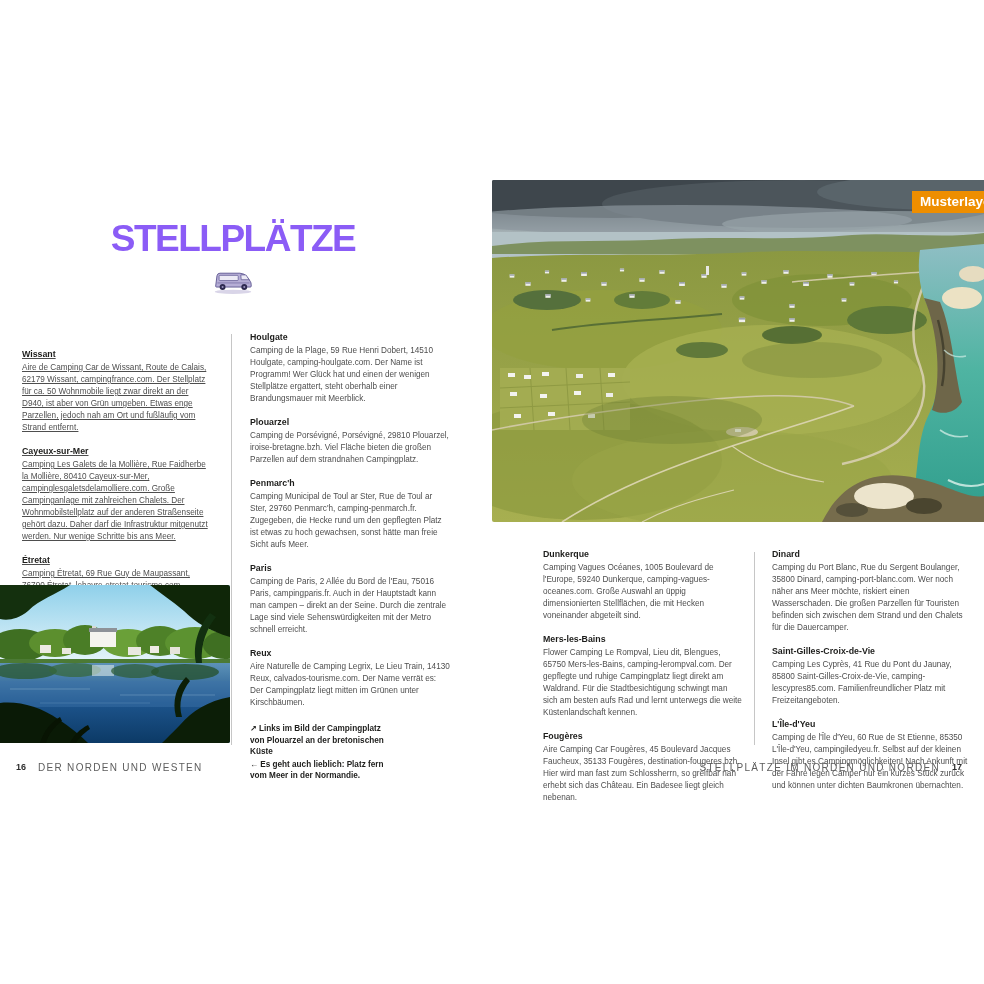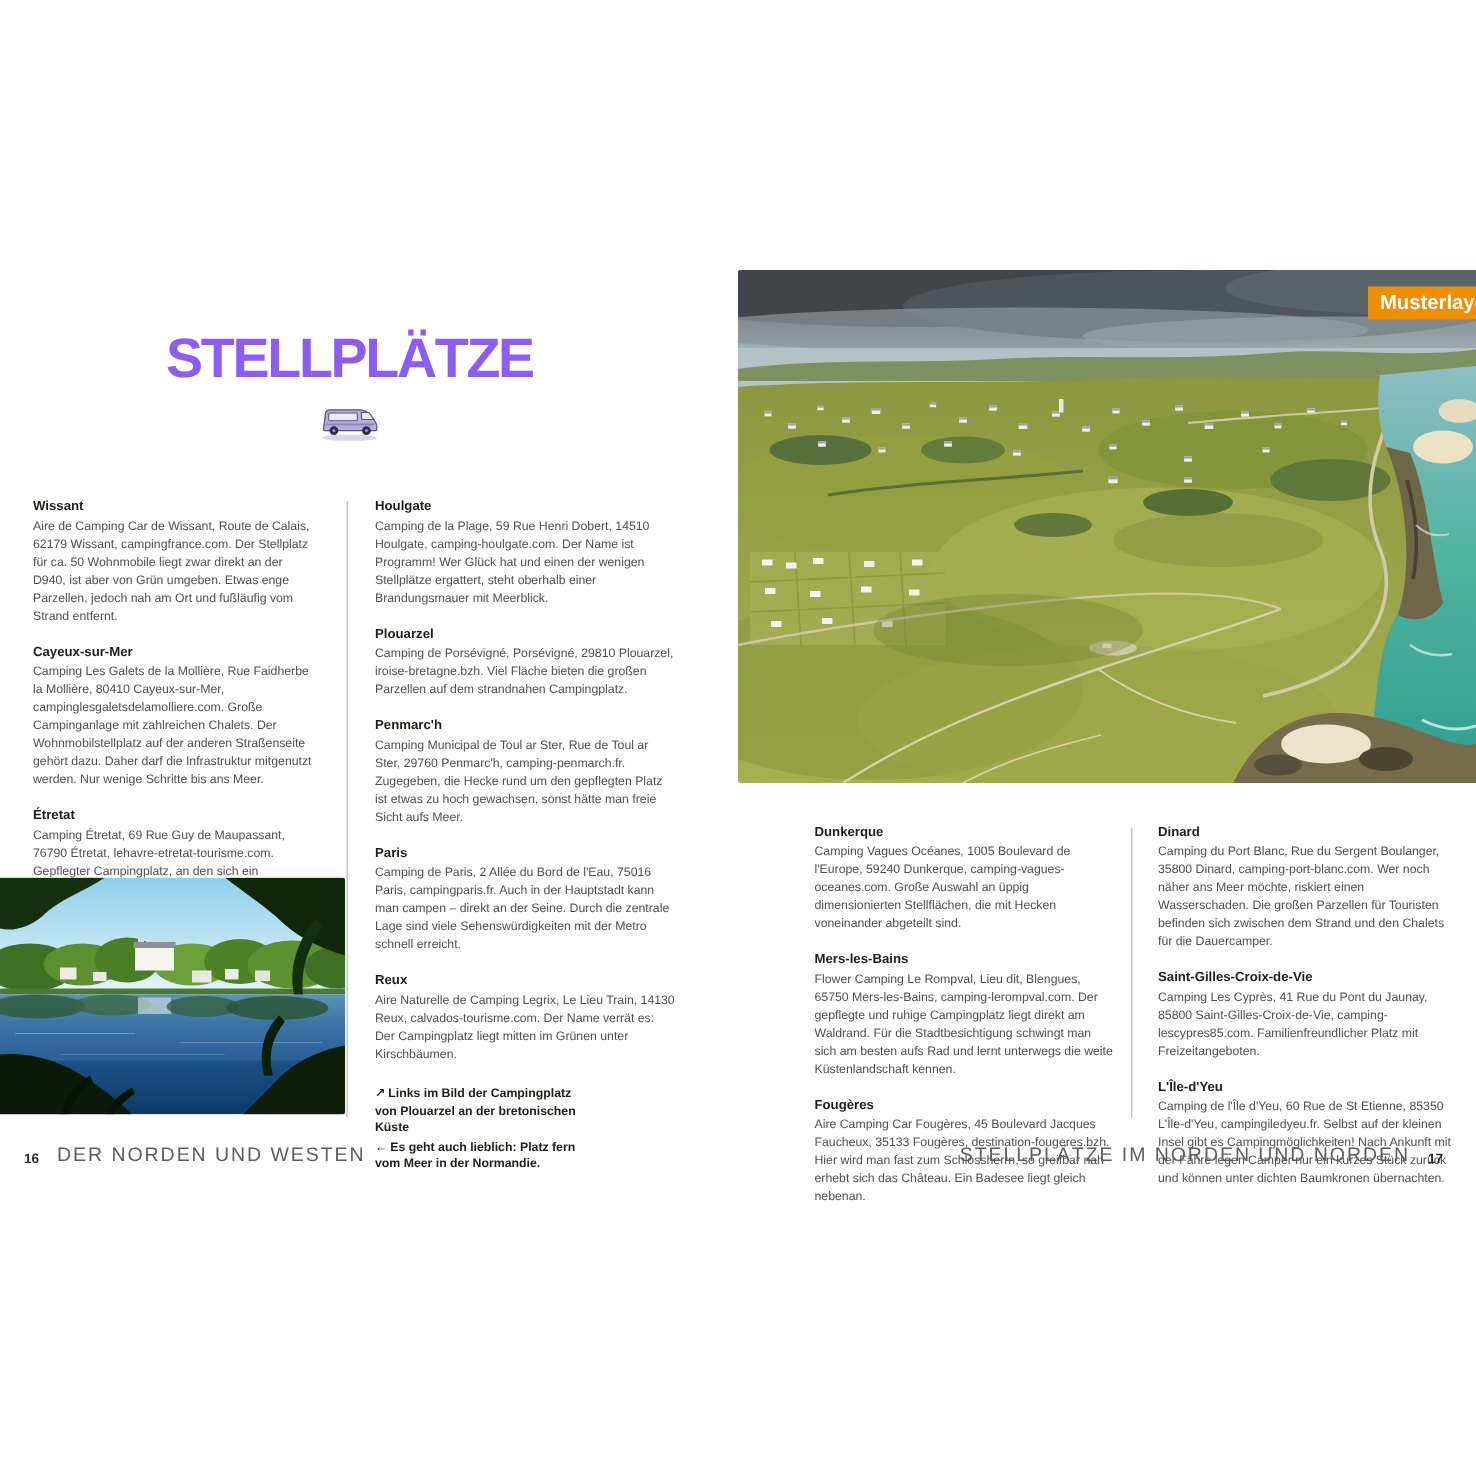--- a/index.html
+++ b/index.html
@@ -14,21 +14,21 @@
   }
   .sub-title{
     margin:4px 0 0 0;color:#413c6b;font-size:18.5px;font-weight:bold;letter-spacing:0.5px;line-height:1.0;
   }
   .van-wrap{margin-top:9px;}
   
   .col{position:absolute;color:#4e4e4e;font-size:8.2px;line-height:12px;}
   .entry{margin:0 0 11px 0;}
   .entry-heading{font-weight:bold;color:#1d1d1b;font-size:8.8px;margin-bottom:2px;}
   .entry-body{color:#4e4e4e;}
-  .col-1{left:22px;top:331px;width:188px;}
+  .col-1{left:22px;top:348px;width:188px;text-decoration:underline;}
   .col-2{left:250px;top:331px;width:201px;}
   .col-a{left:543px;top:548px;width:199px;}
   .col-b{left:772px;top:548px;width:200px;}
   .vdivider{position:absolute;width:1px;background:#c6c6c6;}
   .div-left{left:231px;top:334px;height:411px;}
   .div-right{left:754px;top:552px;height:193px;}
   
   .caption{margin-top:14px;width:146px;color:#1d1d1b;font-weight:bold;font-size:8.2px;line-height:11.5px;}
   .caption-item{margin-bottom:1px;}
   .caption-arrow{margin-right:2px;}
@@ -37,25 +37,25 @@
   .photo-lake{left:0;top:585px;width:230px;height:158px;border-top-left-radius:0;border-bottom-left-radius:0;}
   .photo-aerial{left:492px;top:180px;width:492px;height:342px;border-top-right-radius:0;border-bottom-right-radius:0;}
   .photo svg{display:block;}
   
   .badge{
     position:absolute;left:912px;top:191px;height:22px;line-height:22px;
     background:#ee8e00;color:#ffffff;font-weight:bold;font-size:13.5px;
     padding:0 8px;white-space:nowrap;
   }
   
-  .footer{position:absolute;top:762px;display:flex;align-items:flex-end;gap:12px;}
+  .footer{position:absolute;top:762px;display:flex;align-items:flex-start;gap:12px;}
   .footer-left{left:16px;}
   .footer-right{right:22px;}
   .page-num{font-weight:bold;font-size:9px;color:#2d2d2d;}
-  .section-label{font-size:13px;color:#5d5d5d;letter-spacing:1.3px;}
+  .section-label{font-size:10px;color:#5d5d5d;letter-spacing:1.3px;}
 </style>
 </head>
 <body>
 
 <div class="canvas">
 
   <div class="title-block">
     <h1 class="main-title">STELLPLÄTZE</h1>
     <div class="van-wrap">
       <svg viewBox="0 0 60 34" width="52" height="30" aria-hidden="true">

